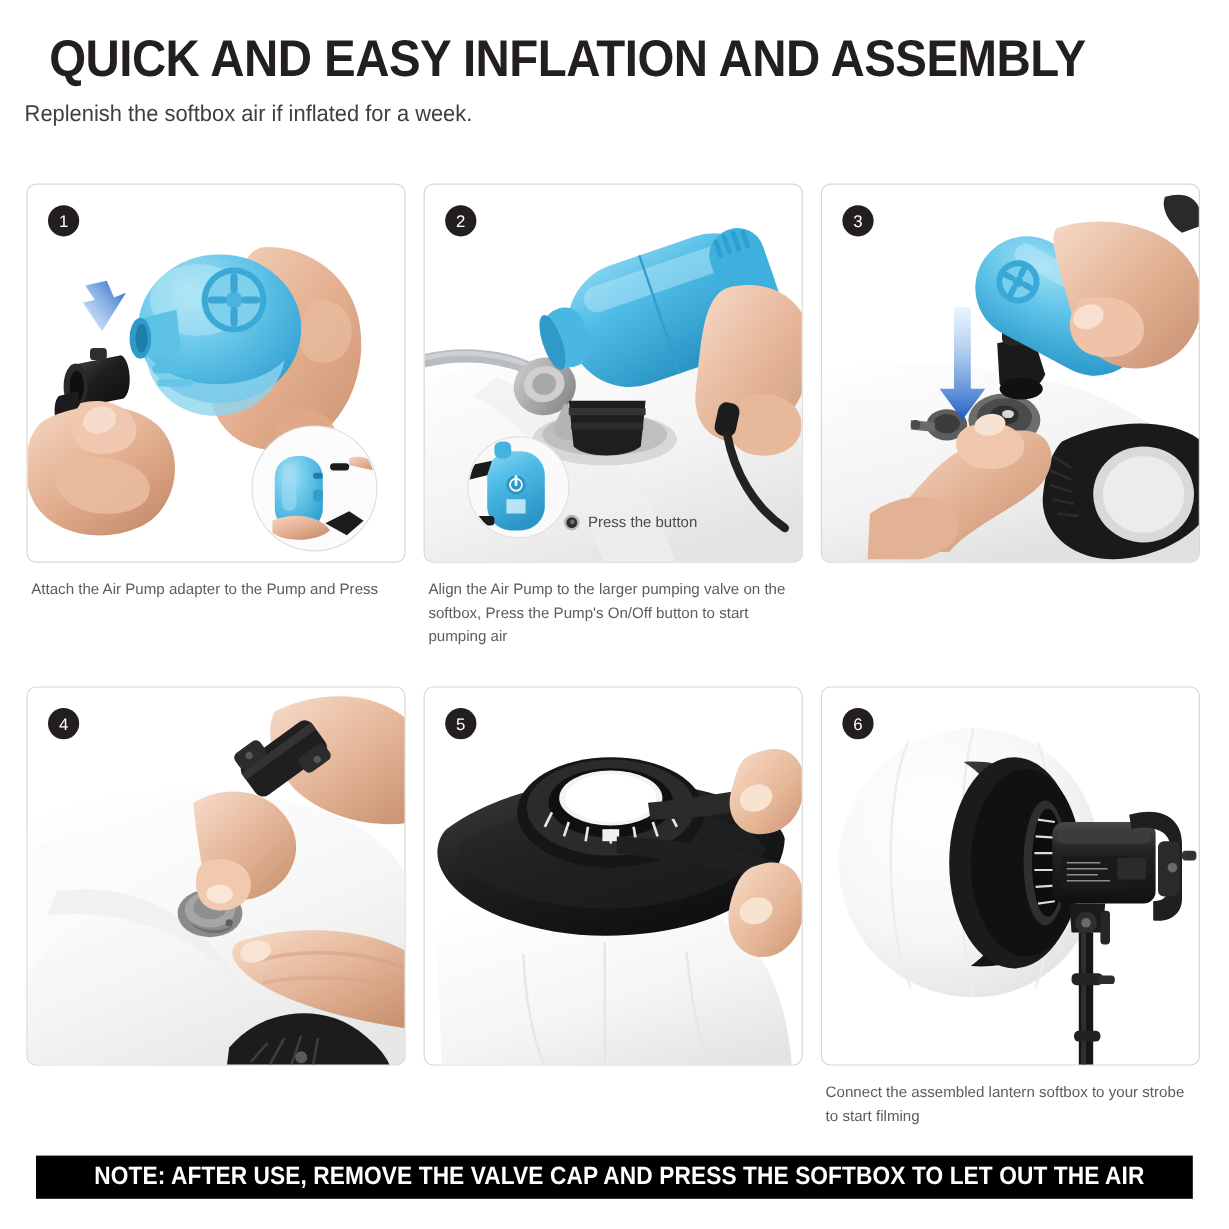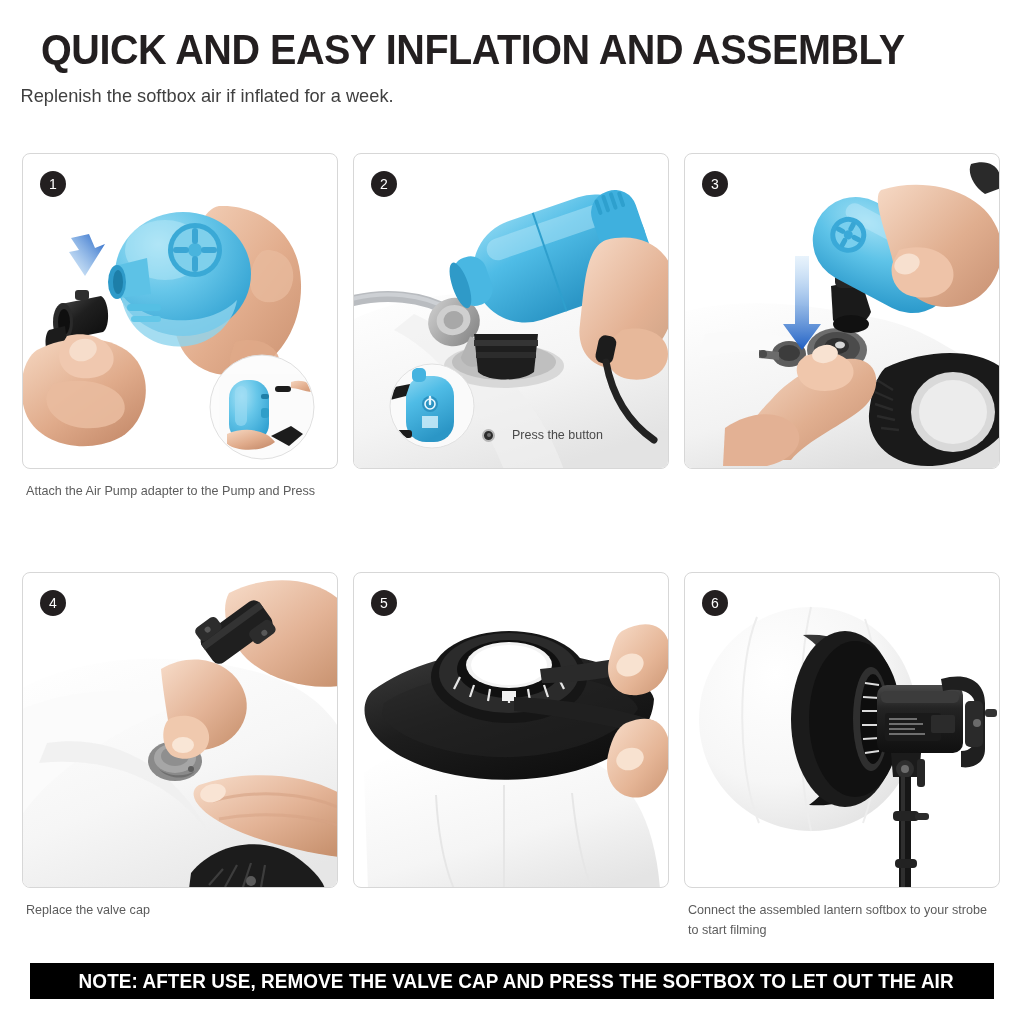--- a/index.html
+++ b/index.html
@@ -87,25 +87,25 @@
     padding: 13px 2px 0 4px;
     height: 72px;
   }
 
   
   .scene { position: absolute; inset: 0; }
 
   
   #press-button-row {
     position: absolute;
-    left: 128px;
+    left: 116px;
     bottom: 26px;
     display: flex;
     align-items: center;
-    gap: 17px;
+    gap: 7px;
     z-index: 30;
   }
   #press-dot {
     width: 13px; height: 13px; border-radius: 50%;
     background: #2d2d2d;
     border: 2px solid #b6b6b6;
     box-sizing: border-box;
     position: relative;
   }
   #press-dot::after {
@@ -332,20 +332,21 @@
             <clipPath id="insetClip2">
                 <circle cx="78" cy="252" r="41"></circle>
               </clipPath>
           </svg>
         </div>
         <div id="press-button-row">
           <span id="press-dot"></span>
           <span id="press-button-label">Press the button</span>
         </div>
       </div>
+      <div class="caption">Align the Air Pump to the larger pumping valve on the softbox, Press the Pump's On/Off button to start pumping air</div>
     </div>
 
     <div class="step-cell">
       <div class="panel">
         <div class="badge">3</div>
         <div class="scene">
           <svg width="316" height="316" viewBox="0 0 316 316">
             <defs>
               <linearGradient id="skinD" x1="0" y1="0" x2="1" y2="1">
                 <stop offset="0%" stop-color="#f6d9c5"></stop>
@@ -481,21 +482,20 @@
               <circle cx="244" cy="72" r="3" fill="#585858"></circle>
             </g>
 
             <path d="M176 212 C222 196 282 200 316 220 L316 284 C272 278 216 264 186 242 C170 230 166 218 176 212 Z" fill="url(#skinE)"></path>
             <path d="M190 228 C232 216 282 220 314 234" stroke="#d6a184" stroke-width="3" fill="none" opacity="0.6"></path>
             <path d="M196 246 C238 238 284 242 314 252" stroke="#d6a184" stroke-width="3" fill="none" opacity="0.5"></path>
             <ellipse cx="190" cy="220" rx="13" ry="9" fill="#f9e4d4" transform="rotate(-14 190 220)"></ellipse>
           </svg>
         </div>
       </div>
-      <div class="caption">Replace the valve cap</div>
     </div>
 
     <div class="step-cell">
       <div class="panel">
         <div class="badge">5</div>
         <div class="scene">
           <svg width="316" height="316" viewBox="0 0 316 316">
             <defs>
               <linearGradient id="softboxW5" x1="0.2" y1="0" x2="0.8" y2="1">
                 <stop offset="0%" stop-color="#ffffff"></stop>

